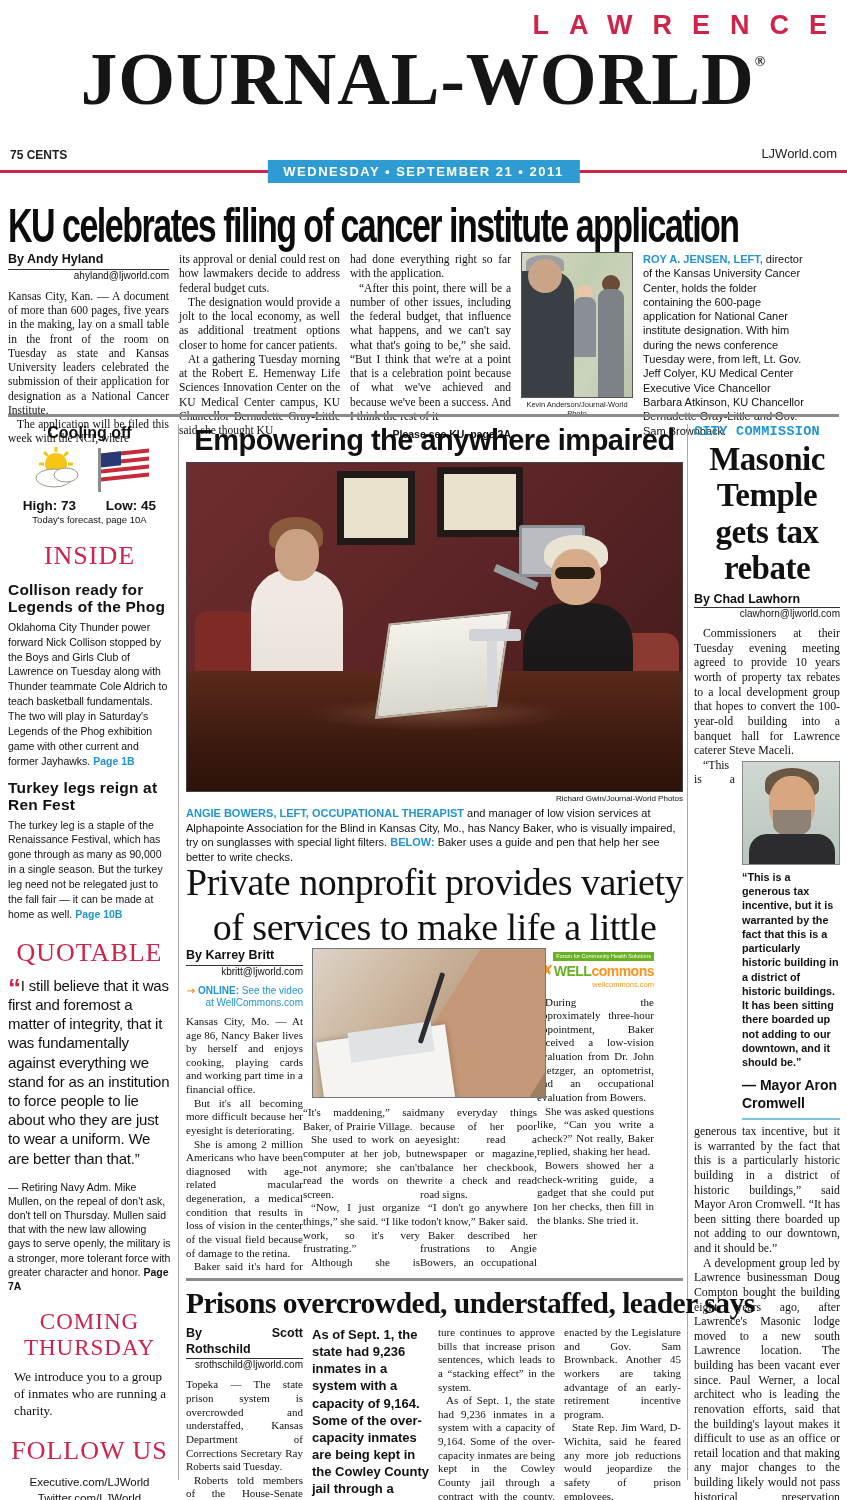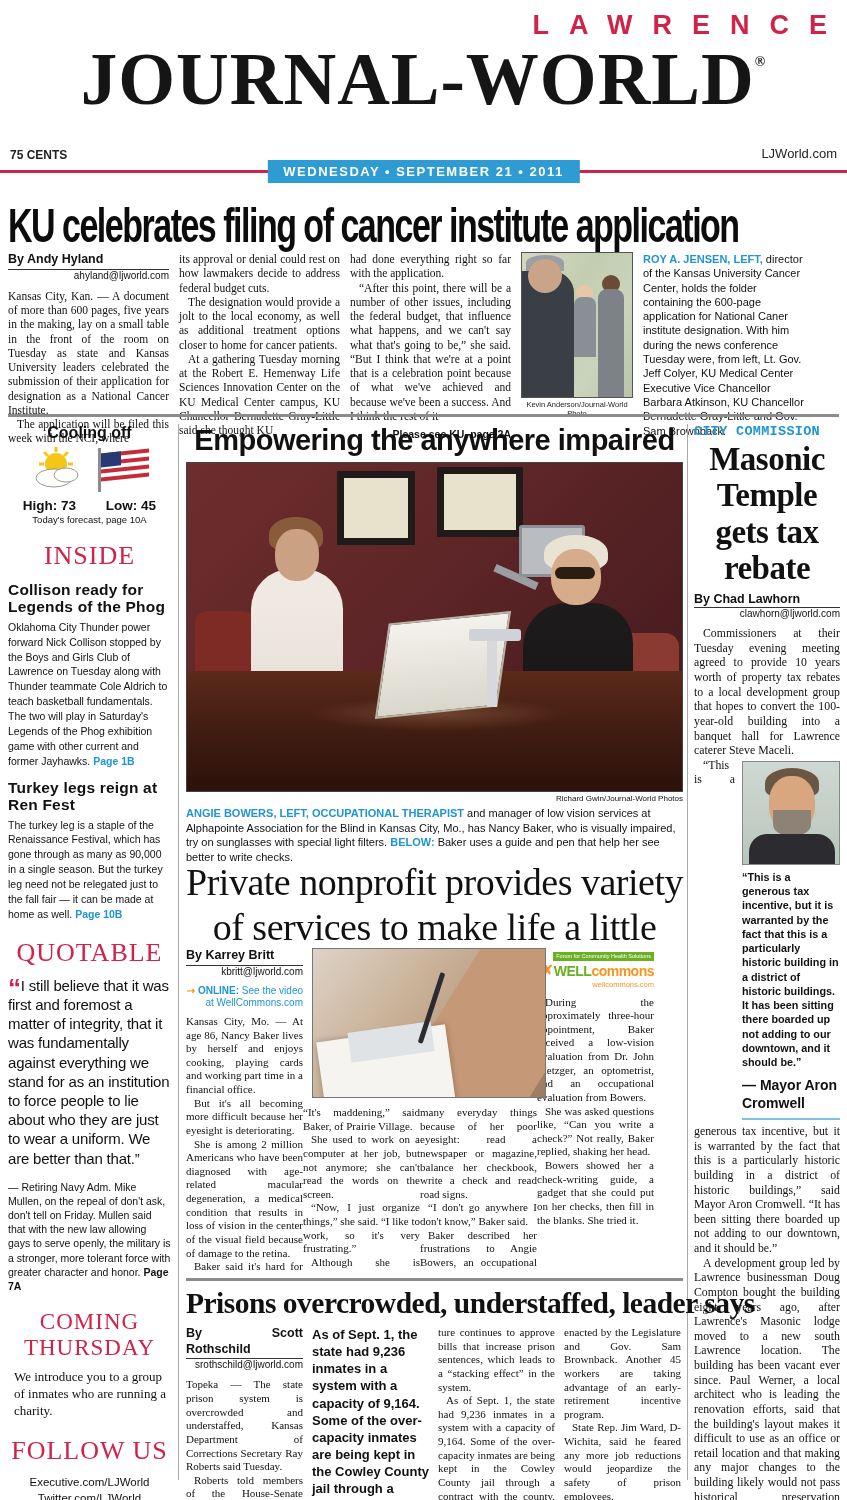--- a/index.html
+++ b/index.html
@@ -239,21 +239,21 @@
     <div class="wx-forecast">Today's forecast, page 10A</div>
 
     <div class="red-head rh-26">INSIDE</div>
     <div class="sb-item-title">Collison ready for Legends of the Phog</div>
     <div class="sb-item-body"><span>Oklahoma City Thunder power forward Nick Collison stopped by the Boys and Girls Club of Lawrence on Tuesday along with Thunder teammate Cole Aldrich to teach basketball fundamentals. The two will play in Saturday's Legends of the Phog exhibition game with other current and former Jayhawks. </span><span class="page-ref">Page 1B</span></div>
     <div class="sb-item-title">Turkey legs reign at Ren Fest</div>
     <div class="sb-item-body"><span>The turkey leg is a staple of the Renaissance Festival, which has gone through as many as 90,000 in a single season. But the turkey leg need not be relegated just to the fall fair — it can be made at home as well. </span><span class="page-ref">Page 10B</span></div>
 
     <div class="red-head rh-26">QUOTABLE</div>
     <div class="quote-text"><span class="quote-mark">“</span><span>I still believe that it was first and foremost a matter of integrity, that it was fundamentally against everything we stand for as an institution to force people to lie about who they are just to wear a uniform. We are better than that.”</span></div>
-    <div class="quote-attr"><span>— Retiring Navy Adm. Mike Mullen, on the repeal of don't ask, don't tell on Friday. Mullen said that with the new law allowing gays to serve openly, the military is a stronger, more tolerant force with greater character and honor. </span><b>Page 7A</b></div>
+    <div class="quote-attr"><span>— Retiring Navy Adm. Mike Mullen, on the repeal of don't ask, don't tell on Thursday. Mullen said that with the new law allowing gays to serve openly, the military is a stronger, more tolerant force with greater character and honor. </span><b>Page 7A</b></div>
 
     <div class="red-head rh-22">COMING THURSDAY</div>
     <div class="coming-body">We introduce you to a group of inmates who are running a charity.</div>
 
     <div class="red-head rh-26">FOLLOW US</div>
     <div class="follow-lines">
       <div>Executive.com/LJWorld</div>
       <div>Twitter.com/LJWorld</div>
     </div>
 

